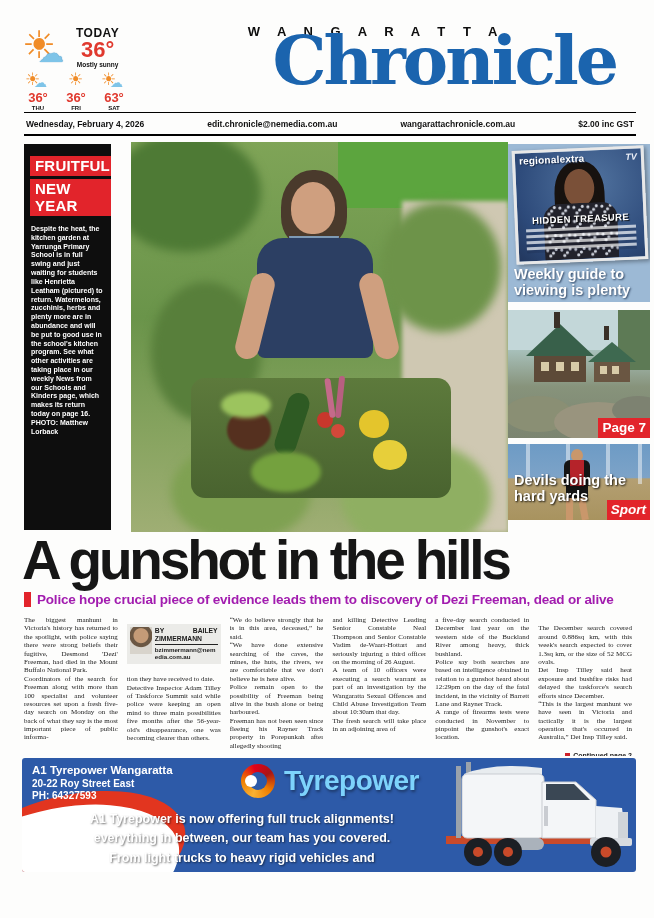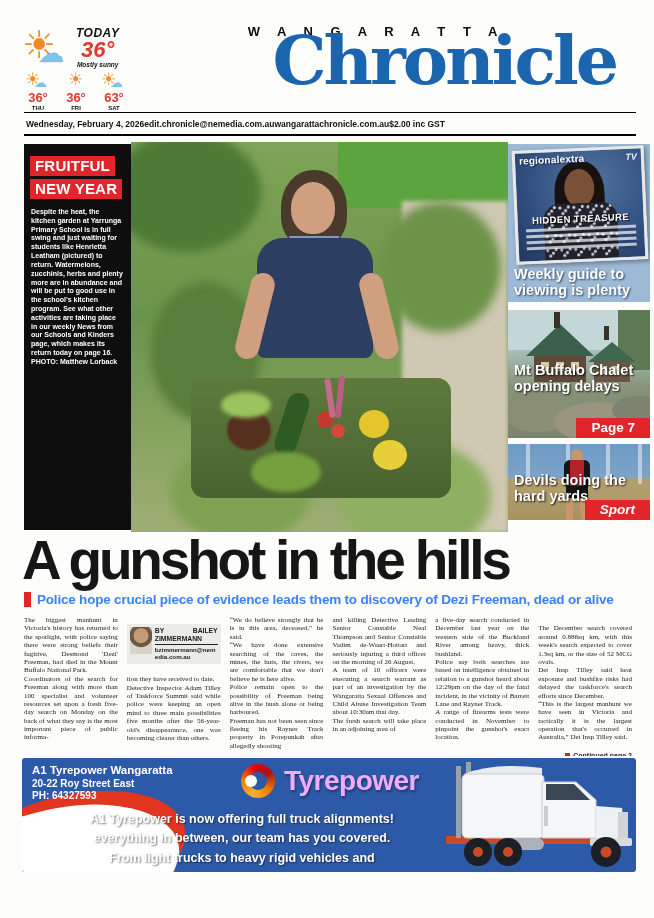--- a/index.html
+++ b/index.html
@@ -5,43 +5,43 @@
   html,body{margin:0;padding:0;}
   body{width:654px;height:918px;background:#fdfdfc;font-family:"Liberation Sans",sans-serif;position:relative;overflow:hidden;color:#111;}
   .abs{position:absolute;}
 
   
   .weather{left:22px;top:26px;width:116px;}
   .w-today{display:flex;align-items:flex-start;gap:2px;}
   .w-icon-big{position:relative;width:52px;height:44px;flex:none;}
   .w-sun{position:absolute;left:0;top:0;font-size:38px;line-height:38px;color:#f08c28;}
   .w-cloud{position:absolute;left:16px;top:14px;font-size:26px;line-height:26px;color:#7ec4e8;text-shadow:0 0 1px #2e7fb5;}
-  .w-today-txt{text-align:center;font-style:italic;}
+  .w-today-txt{text-align:center;}
   .w-today-label{font-size:12px;font-weight:800;letter-spacing:.5px;}
   .w-today-temp{font-size:22px;font-weight:800;color:#e0392e;line-height:.9;}
   .w-today-desc{font-size:6.5px;font-weight:700;margin-top:1px;}
   .w-days{display:flex;gap:6px;margin-top:3px;}
   .w-day{text-align:center;width:32px;}
   .w-icon-sm{position:relative;width:30px;height:18px;margin:0 auto;}
   .w-sun-sm{position:absolute;left:2px;top:-2px;font-size:17px;color:#f08c28;line-height:17px;}
   .w-cloud-sm{position:absolute;left:11px;top:3px;font-size:13px;color:#7ec4e8;line-height:13px;}
   .w-day-temp{font-size:13px;font-weight:800;color:#e0392e;line-height:1;}
   .w-day-name{font-size:6px;font-weight:800;margin-top:1px;}
 
   
   .masthead{left:136px;top:24px;width:480px;text-align:center;}
   .mast-region{font-size:13px;font-weight:800;letter-spacing:7px;color:#0d0d0d;}
   .mast-title{font-family:"DejaVu Serif","Liberation Serif",serif;font-weight:800;font-size:68px;line-height:.92;color:#1b64ae;letter-spacing:-3px;margin-top:-10px;white-space:nowrap;text-align:right;}
 
   
-  .dateline{left:24px;top:112px;width:608px;border-top:1px solid #000;border-bottom:2px solid #000;display:flex;justify-content:flex-start;align-items:center;padding:6px 2px 5px;font-size:8.5px;font-weight:700;}
+  .dateline{left:24px;top:112px;width:608px;border-top:1px solid #000;border-bottom:2px solid #000;display:flex;justify-content:space-between;align-items:center;padding:6px 2px 5px;font-size:8.5px;font-weight:700;}
 
   
   .feature{left:24px;top:142px;width:626px;height:390px;}
-  .black-panel{position:absolute;left:0;top:2px;width:107px;height:386px;background:#0e0e0e;overflow:hidden;}
+  .black-panel{position:absolute;left:0;top:2px;width:87px;height:386px;background:#0e0e0e;overflow:hidden;}
   .kicker{background:#e2242b;color:#fff;font-weight:800;font-size:15px;padding:1px 5px 2px;display:inline-block;margin:0 0 3px 6px;letter-spacing:.2px;}
   .kicker-wrap{margin-top:12px;}
   .feature-caption{color:#fff;font-size:7px;font-weight:700;line-height:1.26;padding:6px 8px 4px 7px;white-space:pre-line;}
 
   
   .photo-main{position:absolute;left:107px;top:0;width:377px;height:390px;overflow:hidden;background:linear-gradient(180deg,#7fa457 0%,#6a944a 45%,#8aa562 78%,#9fae74 100%);}
   .ph{position:absolute;}
   .ph-fence{left:55%;top:0;width:45%;height:17%;background:#5ca53e;}
   .ph-gravel{left:72%;top:15%;width:28%;height:85%;background:#cfc8b2;filter:blur(2px);}
   .ph-blob{border-radius:50%;filter:blur(5px);}
@@ -65,34 +65,34 @@
   .tv-braid-l{position:absolute;left:40px;top:40px;width:9px;height:62px;background:#17120f;border-radius:5px;transform:rotate(6deg);}
   .tv-braid-r{position:absolute;left:76px;top:40px;width:9px;height:62px;background:#17120f;border-radius:5px;transform:rotate(-6deg);}
   .tv-face{position:absolute;left:48px;top:18px;width:30px;height:38px;background:#7a5038;border-radius:50%;}
   .tv-body{position:absolute;left:26px;top:52px;width:74px;height:56px;background:#22222b;border-radius:16px 16px 0 0;background-image:radial-gradient(circle at 20% 30%,#cfd3dd 0 1px,transparent 2px),radial-gradient(circle at 60% 50%,#cfd3dd 0 1px,transparent 2px),radial-gradient(circle at 40% 70%,#cfd3dd 0 1px,transparent 2px),radial-gradient(circle at 80% 25%,#cfd3dd 0 1px,transparent 2px);background-size:14px 14px;}
   .tv-headline{position:absolute;left:0;right:0;top:62px;text-align:center;color:#fff;font-weight:800;font-size:9.5px;letter-spacing:.4px;text-shadow:1px 1px 1px #000;}
   .tv-scribble{position:absolute;left:8px;right:8px;top:76px;height:24px;background:repeating-linear-gradient(180deg,rgba(255,255,255,.85) 0 3px,rgba(20,30,55,.2) 3px 6px);filter:blur(.6px);opacity:.8;}
   .tv-caption{position:absolute;left:6px;bottom:4px;right:4px;color:#fff;font-weight:800;font-size:14.5px;line-height:1.12;text-shadow:1px 1px 2px rgba(20,40,70,.8);}
 
   .promo{position:absolute;left:0;width:142px;overflow:hidden;}
   .promo-title{position:absolute;left:6px;color:#fff;font-weight:800;font-size:14.5px;line-height:1.12;text-shadow:1px 1px 2px rgba(0,0,0,.85);}
-  .promo-badge{position:absolute;right:0;bottom:0;background:#e2242b;color:#fff;font-weight:800;font-size:13.5px;padding:2px 15px 3px;text-align:center;}
+  .promo-badge{position:absolute;right:0;bottom:0;background:#e2242b;color:#fff;font-weight:800;font-size:13.5px;padding:2px 4px 3px;text-align:center;}
   .chalet-card{top:168px;height:128px;background:linear-gradient(180deg,#c3d7d9 0%,#a9c2bd 30%,#87937b 60%,#7b8470 100%);}
   .devils-card{top:302px;height:76px;background:linear-gradient(180deg,#6d9bc5 0%,#7da3c8 44%,#b49f72 46%,#a8935f 100%);}
   .devils-card .fencepost{position:absolute;top:0;width:4px;height:40px;background:rgba(235,240,245,.55);}
   .player-shirt{position:absolute;left:56px;top:16px;width:26px;height:26px;background:linear-gradient(90deg,#151515 0 6px,#b5232a 6px 20px,#151515 20px);border-radius:6px 6px 2px 2px;}
   .player-head{position:absolute;left:63px;top:5px;width:12px;height:13px;background:#c9976b;border-radius:50%;}
   .player-shorts{position:absolute;left:58px;top:42px;width:22px;height:12px;background:#141414;}
   .player-leg{position:absolute;width:7px;height:22px;background:#c9976b;}
 
   
   .headline{left:22px;top:533px;width:612px;font-size:55px;font-weight:800;letter-spacing:-3.2px;line-height:1;color:#161616;white-space:nowrap;}
   .standfirst{left:24px;top:592px;width:608px;display:flex;align-items:center;gap:6px;}
   .red-sq{width:7px;height:15px;background:#e2242b;flex:none;}
-  .standfirst-text{font-size:13.5px;font-weight:700;letter-spacing:-.2px;color:#3b82f6;}
+  .standfirst-text{font-size:13.5px;font-weight:700;letter-spacing:-.2px;color:#a21caf;}
 
   .columns{left:24px;top:616px;width:608px;height:140px;display:flex;gap:9px;}
   .col{flex:1;font-family:"Liberation Serif",serif;font-size:7px;line-height:1.2;text-align:justify;white-space:pre-line;overflow:hidden;color:#1a1a1a;}
   .byline{display:flex;gap:3px;background:#ebebe8;padding:3px;margin-bottom:3px;font-family:"Liberation Sans",sans-serif;white-space:normal;}
   .byline-photo{width:22px;height:27px;flex:none;background:radial-gradient(circle at 50% 32%,#c49b77 0 7px,#6b5743 8px 11px,#d8d4cc 12px);}
   .byline-name{font-size:6.8px;font-weight:800;line-height:1.15;border-bottom:1px solid #222;padding-bottom:1px;}
   .byline-mail{font-size:6.2px;font-weight:700;word-break:break-all;line-height:1.2;margin-top:1px;}
   .continued{text-align:right;font-family:"Liberation Sans",sans-serif;font-weight:800;font-size:7px;margin-top:2px;white-space:normal;}
   .continued .red-dot{display:inline-block;width:5px;height:5px;background:#d0222a;margin-right:3px;}
 
@@ -100,21 +100,21 @@
   .ad{left:22px;top:758px;width:614px;height:114px;background:#2d5aa8;border-radius:3px;overflow:hidden;}
   .ad-swoosh-red{position:absolute;left:-74px;bottom:-44px;width:240px;height:120px;background:#e2351f;border-radius:50%;transform:rotate(-14deg);}
   .ad-swoosh-white{position:absolute;left:-96px;bottom:-66px;width:256px;height:128px;background:#fff;border-radius:50%;transform:rotate(-14deg);}
   .ad-business{position:absolute;left:10px;top:6px;color:#fff;line-height:1.2;}
   .ad-biz-name{font-size:11.5px;font-weight:800;}
   .ad-biz-sub{font-size:10px;font-weight:700;}
   .ad-logo-row{position:absolute;left:158px;top:6px;width:300px;display:flex;align-items:center;justify-content:center;gap:9px;}
   .tp-ball{width:34px;height:34px;border-radius:50%;background:conic-gradient(from 200deg,#f9b233,#ef7d00,#e2001a,#a81515,#ef7d00,#f9b233);position:relative;flex:none;}
   .tp-ball::before{content:"";position:absolute;left:8px;top:8px;width:18px;height:18px;border-radius:50%;background:#2d5aa8;}
   .tp-ball::after{content:"";position:absolute;left:4px;top:11px;width:12px;height:12px;border-radius:50%;background:#fff;}
-  .ad-brand{color:#f0abfc;font-weight:800;font-size:28px;letter-spacing:-.5px;text-shadow:1px 2px 3px rgba(0,0,0,.4);}
+  .ad-brand{color:#7dd3fc;font-weight:800;font-size:28px;letter-spacing:-.5px;text-shadow:1px 2px 3px rgba(0,0,0,.4);}
   .ad-lines{position:absolute;left:30px;top:52px;width:380px;text-align:center;color:#fff;font-weight:700;font-size:12.5px;line-height:1.55;text-shadow:1px 1px 2px rgba(0,0,0,.55);}
   .ad-truck{position:absolute;right:2px;top:4px;width:240px;height:106px;}
 </style>
 </head>
 <body>
 
 <div class="abs weather">
   <div class="w-today">
     <div class="w-icon-big">
       <span class="w-sun">☀</span>
@@ -233,21 +233,20 @@
         <rect x="96" y="16" width="5" height="14" fill="#3a3028"></rect>
         <rect x="33" y="52" width="8" height="9" fill="#d8cba8"></rect>
         <rect x="48" y="52" width="8" height="9" fill="#d8cba8"></rect>
         <rect x="63" y="52" width="8" height="9" fill="#d8cba8"></rect>
         <rect x="92" y="56" width="7" height="8" fill="#d8cba8"></rect>
         <rect x="104" y="56" width="7" height="8" fill="#d8cba8"></rect>
         <ellipse cx="30" cy="104" rx="34" ry="18" fill="#8a8f74"></ellipse>
         <ellipse cx="90" cy="112" rx="44" ry="20" fill="#99947e"></ellipse>
         <ellipse cx="130" cy="100" rx="26" ry="14" fill="#7d8271"></ellipse>
       </svg>
-      <div class="promo-title" style="top:52px;">Mt Buffalo Chalet opening delays</div>
       <div class="promo-badge">Page 7</div>
     </div>
 
     <div class="promo devils-card">
       <div class="fencepost" style="left:18px;"></div>
       <div class="fencepost" style="left:58px;"></div>
       <div class="fencepost" style="left:98px;"></div>
       <div class="fencepost" style="left:130px;"></div>
       <div class="player-head"></div>
       <div class="player-shirt"></div>

